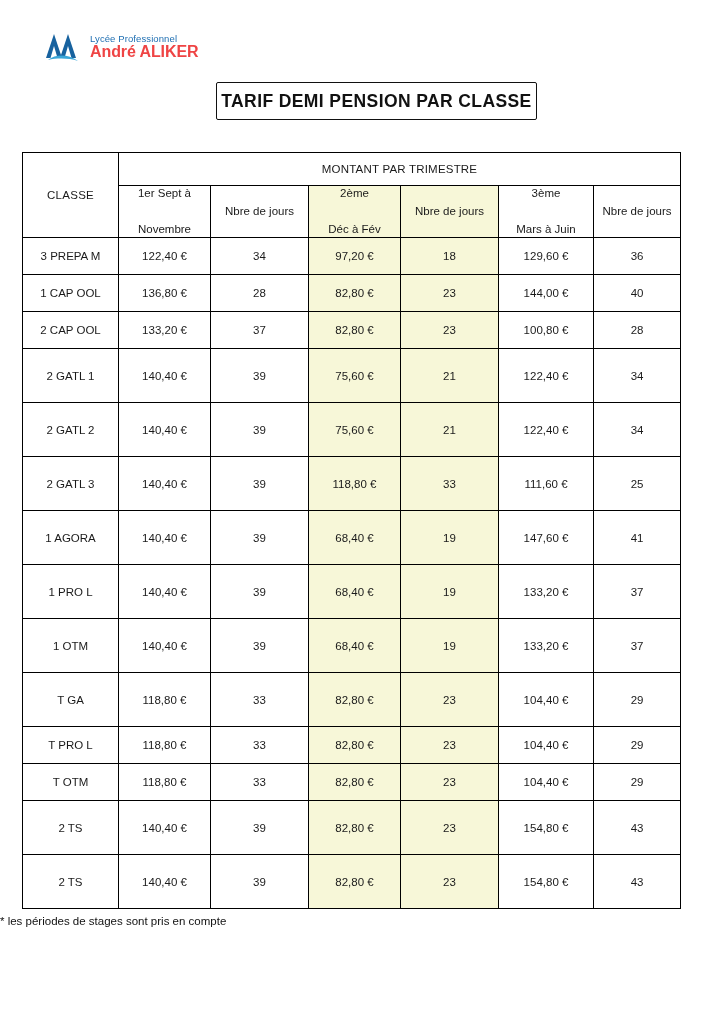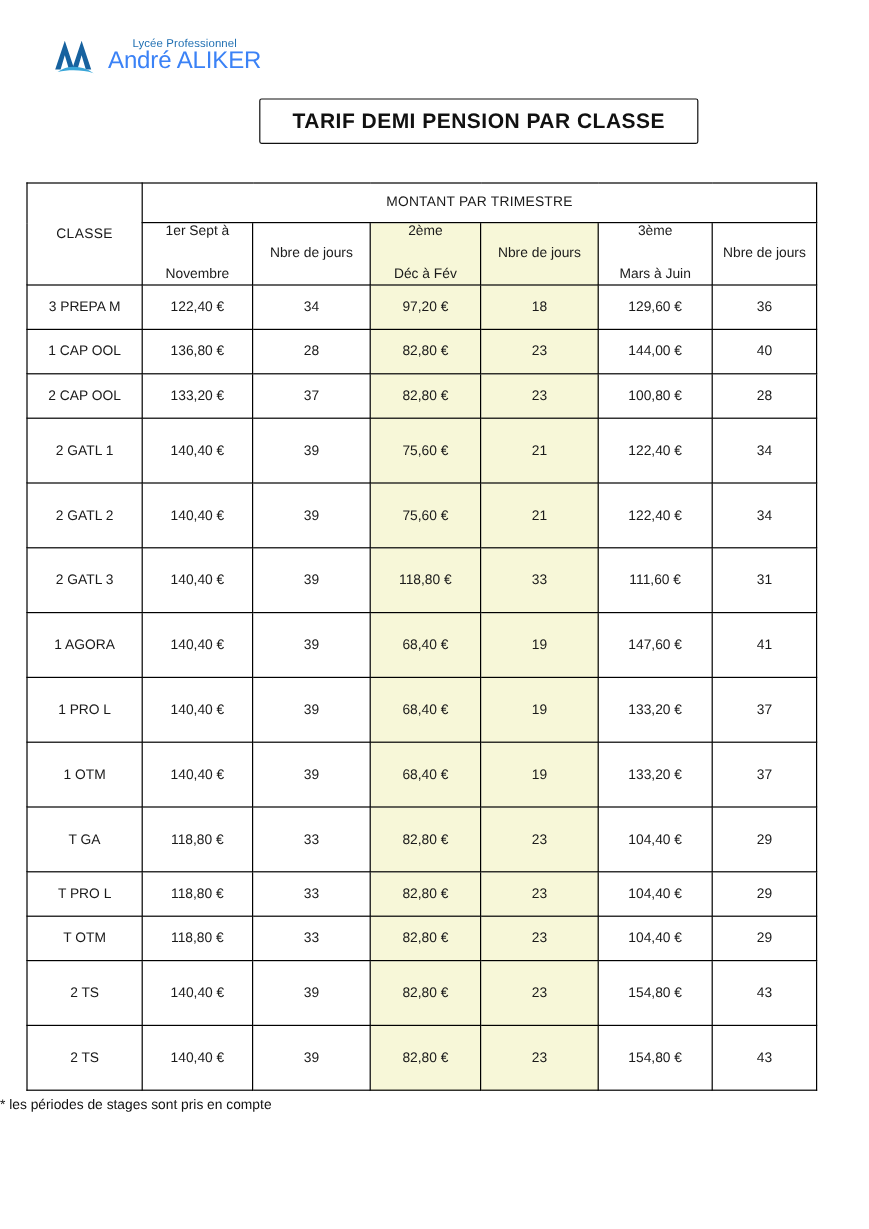--- a/index.html
+++ b/index.html
@@ -25,42 +25,41 @@
     align-items: center;
   }
   #logo-mark {
     width: 42px;
     height: 34px;
     margin-right: 6px;
     position: relative;
   }
   #logo-text {
     line-height: 1.05;
-    text-align: center;
   }
   #logo-line1 {
     font-size: 9.5px;
     color: #1f6fb2;
     letter-spacing: 0.1px;
     display: block;
   }
   #logo-line2 {
-    font-size: 20px;
-    font-weight: normal;
-    color: #3b82f6;
+    font-size: 16px;
+    font-weight: bold;
+    color: #ef4444;
     display: block;
     letter-spacing: -0.1px;
   }
 
   
   #title-box {
     position: absolute;
     left: 216px;
     top: 82px;
-    width: 366px;
+    width: 321px;
     height: 38px;
     border: 1.3px solid #111;
     border-radius: 2px;
     display: flex;
     align-items: center;
     justify-content: center;
     box-sizing: border-box;
   }
   #title-text {
     font-size: 17.5px;
@@ -237,21 +236,21 @@
         <td class="cell-val">122,40 €</td>
         <td class="cell-val">34</td>
       </tr>
       <tr class="row-b">
         <td class="cell-class">2 GATL 3</td>
         <td class="cell-val">140,40 €</td>
         <td class="cell-val">39</td>
         <td class="cell-val yellow">118,80 €</td>
         <td class="cell-val yellow">33</td>
         <td class="cell-val">111,60 €</td>
-        <td class="cell-val">31</td>
+        <td class="cell-val">25</td>
       </tr>
       <tr class="row-b">
         <td class="cell-class">1 AGORA</td>
         <td class="cell-val">140,40 €</td>
         <td class="cell-val">39</td>
         <td class="cell-val yellow">68,40 €</td>
         <td class="cell-val yellow">19</td>
         <td class="cell-val">147,60 €</td>
         <td class="cell-val">41</td>
       </tr>

